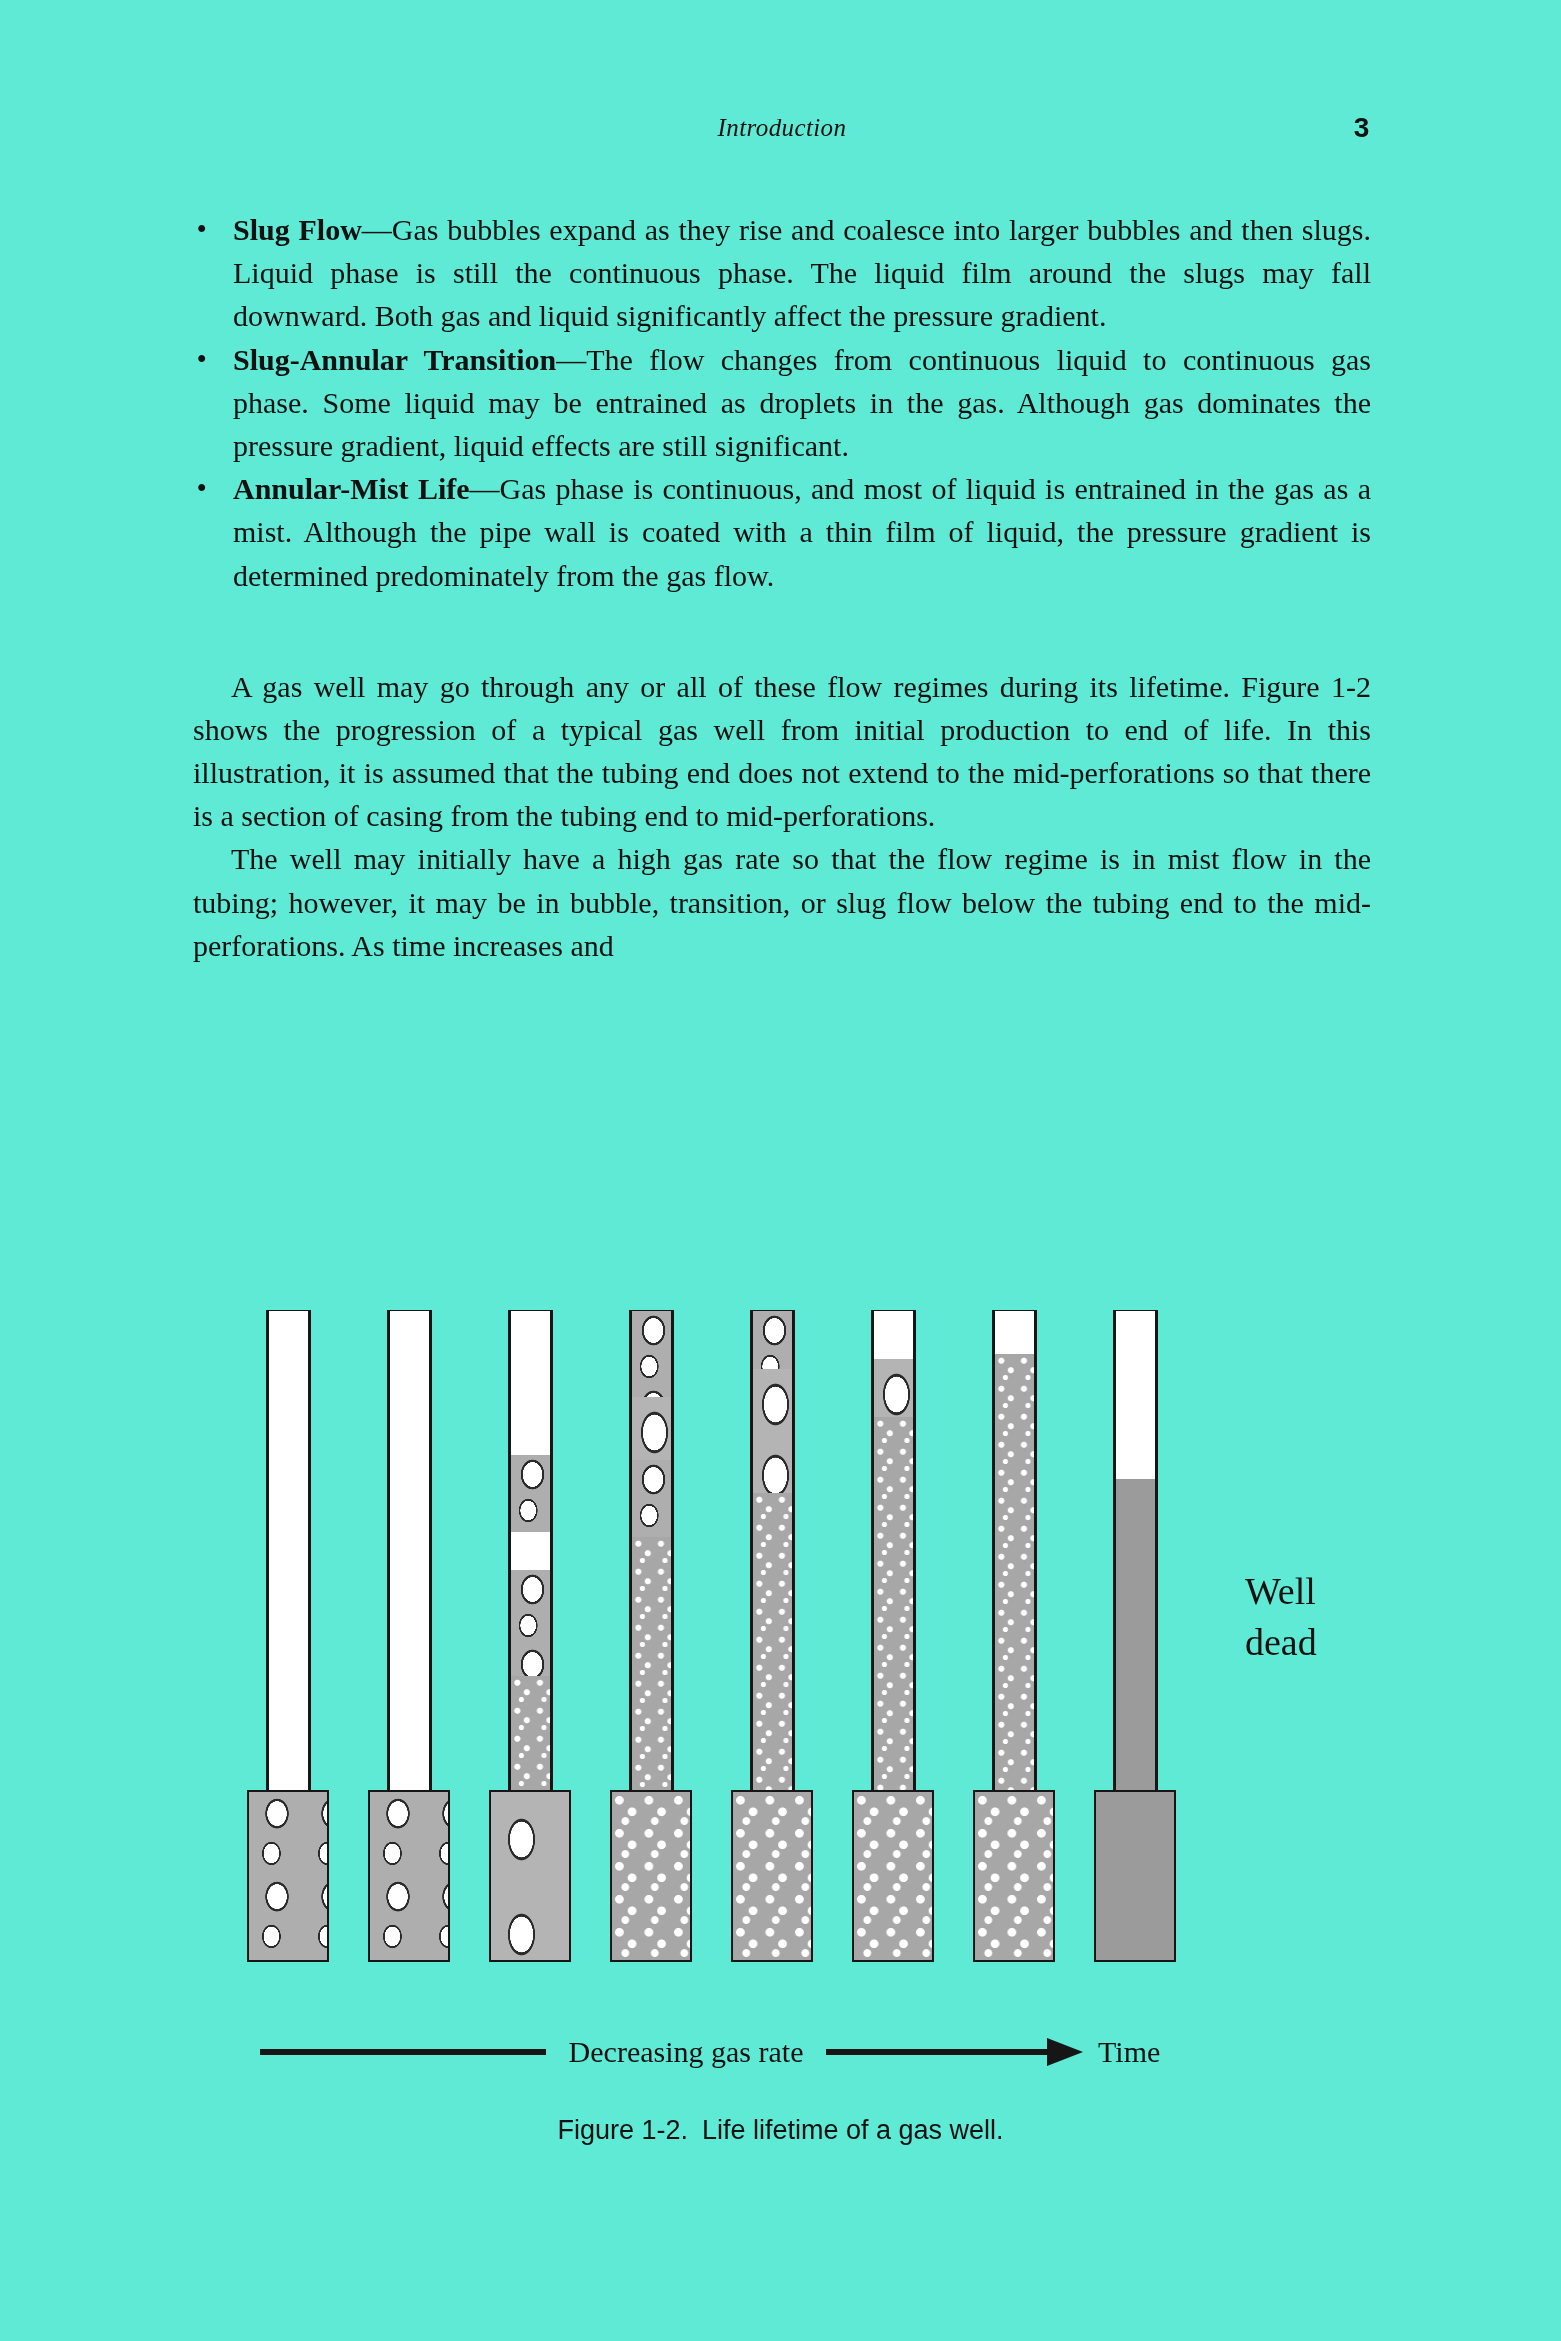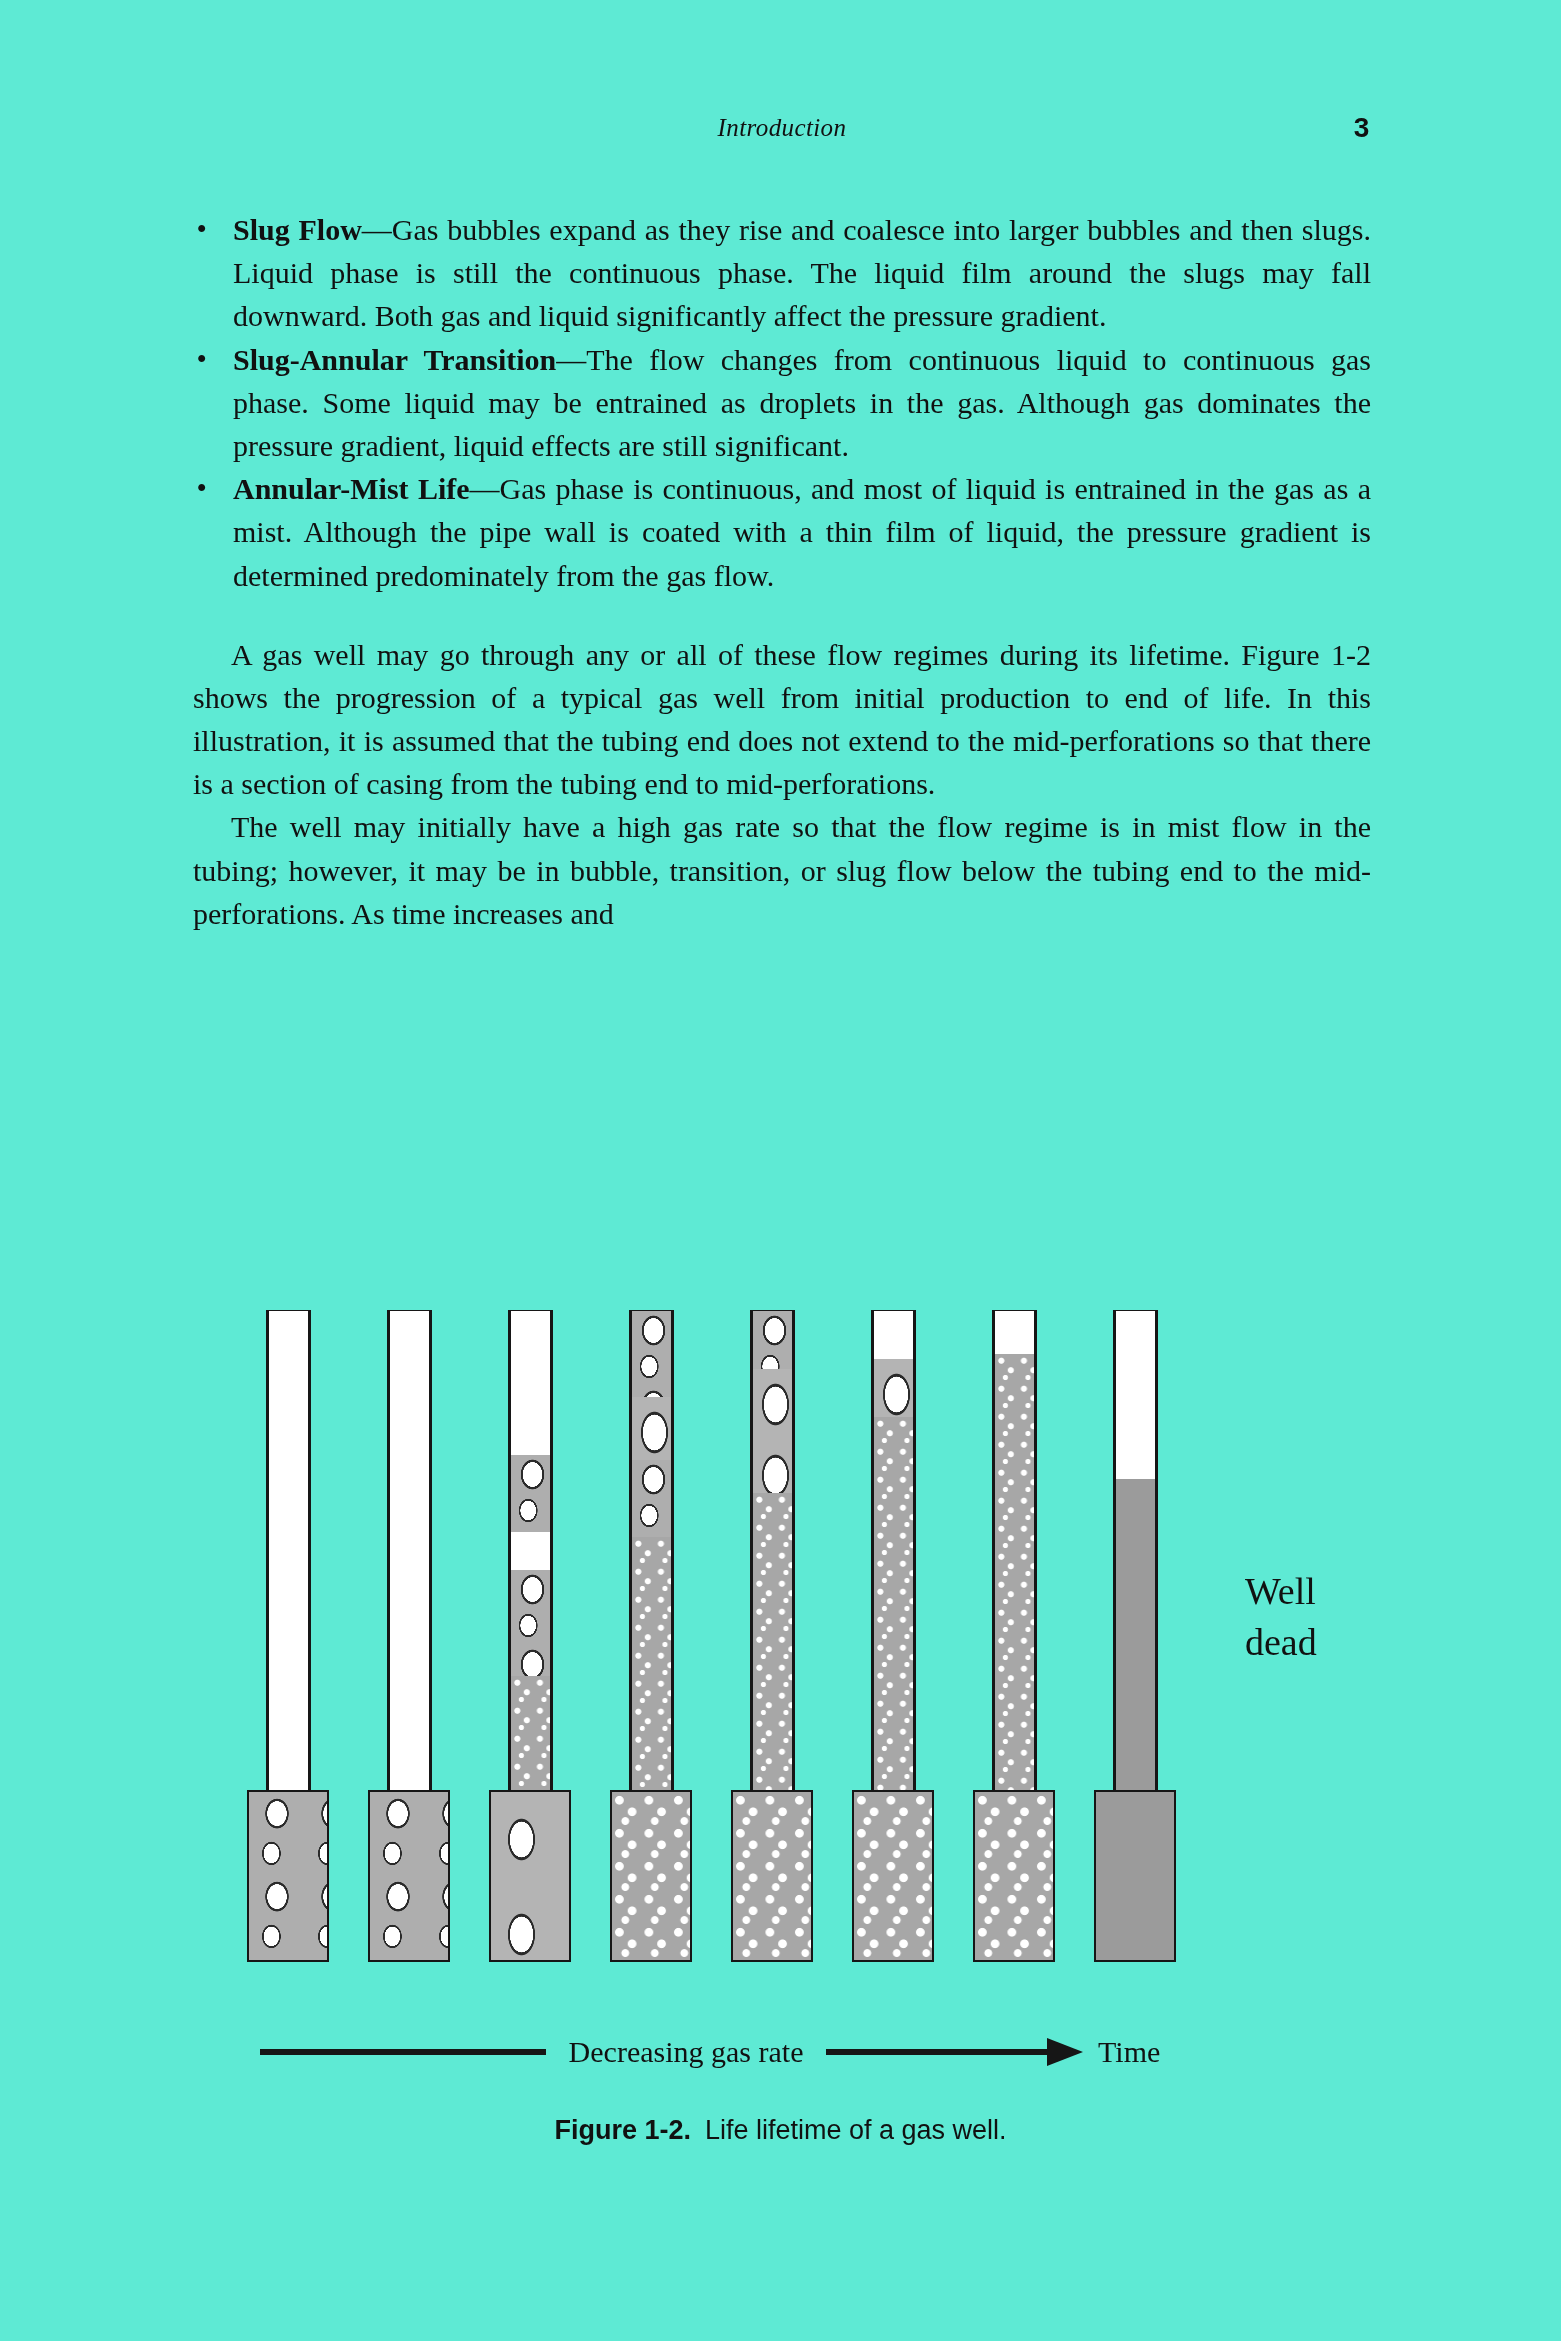--- a/index.html
+++ b/index.html
@@ -25,21 +25,21 @@
   }
   
   .body-text{
     position:absolute;top:208px;left:193px;width:1178px;
     font-size:30px;line-height:1.44;text-align:justify;
   }
   ul.bullets{list-style:none;margin:0;padding:0;}
   ul.bullets li{position:relative;padding-left:40px;margin:0;}
   .bullet-marker{position:absolute;left:3.5px;top:0;font-size:29.5px;}
   .lead{font-weight:700;}
-  .paragraphs{margin-top:36px;}
+  .paragraphs{margin-top:68px;}
   .paragraphs p{margin:0;text-indent:38px;}
   
   .figure-area{position:absolute;top:1310px;left:247px;width:1128px;height:694px;}
   .tubes-row{display:flex;gap:39px;align-items:flex-start;}
   .tube{display:flex;flex-direction:column;align-items:center;}
   .tube-narrow{
     width:45px;height:481px;box-sizing:border-box;
     border-left:3.5px solid #161616;border-right:3.5px solid #161616;border-top:1.7px solid #161616;
     display:flex;flex-direction:column;background:#fff;
   }
@@ -98,21 +98,21 @@
     border-top:14px solid transparent;
     border-bottom:14px solid transparent;
     border-left:36px solid #161616;
   }
   .time-label{font-size:30px;margin-left:15px;}
   
   .caption{
     position:absolute;top:2115px;left:0;width:1561px;text-align:center;
     font-family:"Liberation Sans", sans-serif;font-size:27px;
   }
-  .caption .cap-lead{font-weight:700;margin-right:14px;}
+  .caption .cap-lead{font-weight:400;margin-right:14px;}
 </style>
 </head>
 <body>
 
 <div class="page">
 
   <div class="header">
     <div class="running-title">Introduction</div>
     <div class="page-number">3</div>
   </div>

